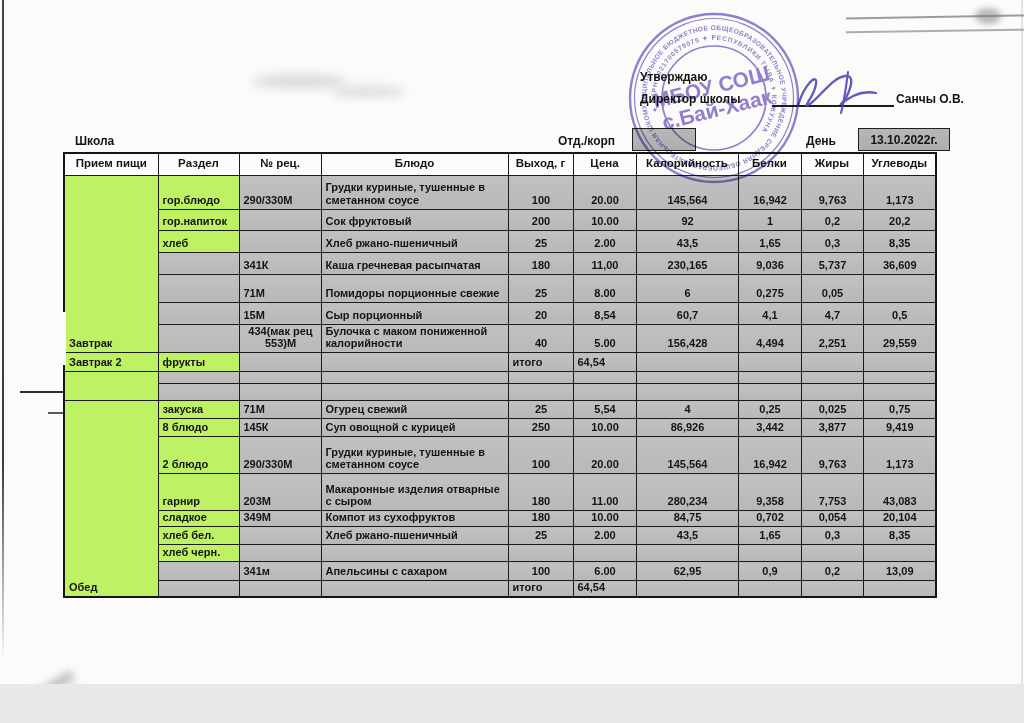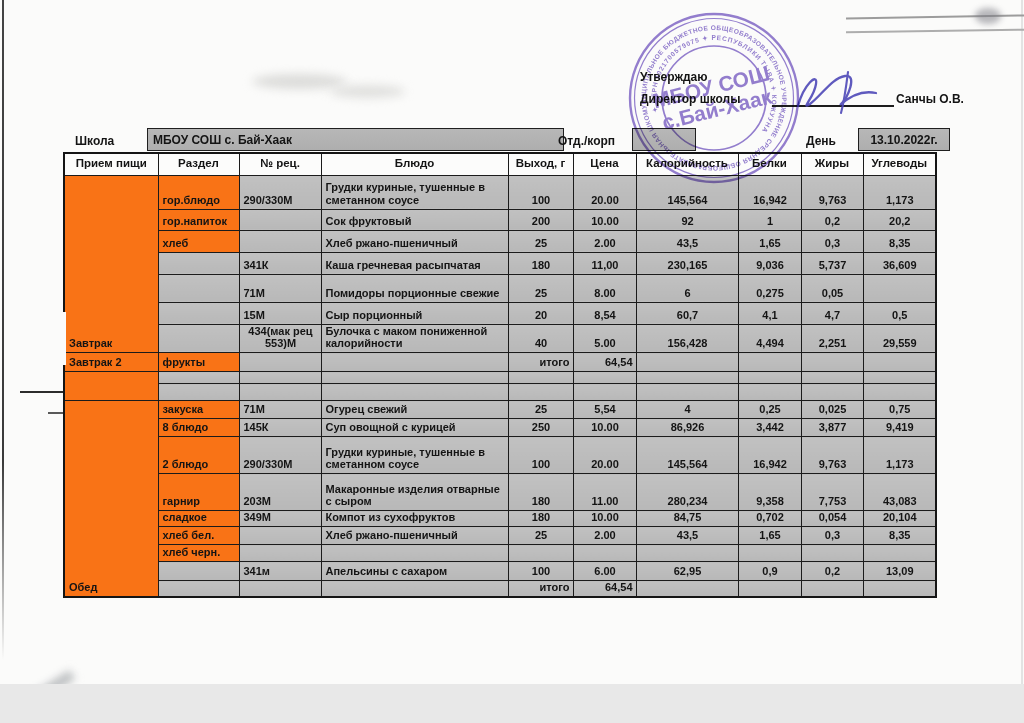--- a/index.html
+++ b/index.html
@@ -36,23 +36,23 @@
      display:flex;align-items:center;font-size:12px;font-weight:700;}
 
   
   table.menu{position:absolute;left:63px;top:152px;width:872px;border-collapse:collapse;
      table-layout:fixed;z-index:2;}
   table.menu{border:2.5px solid #151515;}
   .menu th,.menu td{border:1.5px solid #1b1b1b;font-size:11px;font-weight:700;line-height:1.18;
      padding:0 3px 2px 4px;vertical-align:bottom;overflow:hidden;}
   .menu th{background:#fcfcfb;font-size:11.5px;text-align:center;vertical-align:middle;padding:2px 1px;}
   .g{background:linear-gradient(#c1c1c1,#b8b8b8);}
-  .w{background:#f97316;}
+  .w{background:#bef264;}
   .c{text-align:center;}
-  .tot{text-align:right;}
+  .tot{text-align:left;}
   .meal-top{vertical-align:top;padding-top:12px;}
   .meal-top2{vertical-align:top;padding-top:6px;}
 </style>
 </head>
 <body>
 
 <div class="page">
 
   <div class="abs edge-left"></div>
   <div class="abs edge-right"></div>
@@ -92,21 +92,20 @@
       </text>
       <text font-size="6.6" letter-spacing="0.8" font-weight="700">
         <textPath href="#iring" xlink:href="#iring">✦ ОГРН 1021700579075 ✦ РЕСПУБЛИКИ ТЫВА ✦ КОЖУУНА</textPath>
       </text>
       <text x="88" y="84" text-anchor="middle" font-size="21" font-weight="700">МБОУ СОШ</text>
       <text x="88" y="107" text-anchor="middle" font-size="21" font-weight="700">с.Бай-Хаак</text>
     </g>
   </svg>
 
   <div class="abs t12" style="left:75px;top:134px;">Школа</div>
-  <div class="abs field" style="left:147px;top:128px;width:405px;height:21px;padding:0 5px;">МБОУ СОШ с. Бай-Хаак</div>
   <div class="abs t12" style="left:558px;top:134px;">Отд./корп</div>
   <div class="abs field" style="left:632px;top:128px;width:62px;height:21px;"></div>
   <div class="abs t12" style="left:806px;top:134px;">День</div>
   <div class="abs field" style="left:858px;top:128px;width:90px;height:21px;justify-content:center;">13.10.2022г.</div>
 
   <table class="menu">
     <colgroup>
       <col style="width:94px">
         <col style="width:81px">
         <col style="width:82px">

